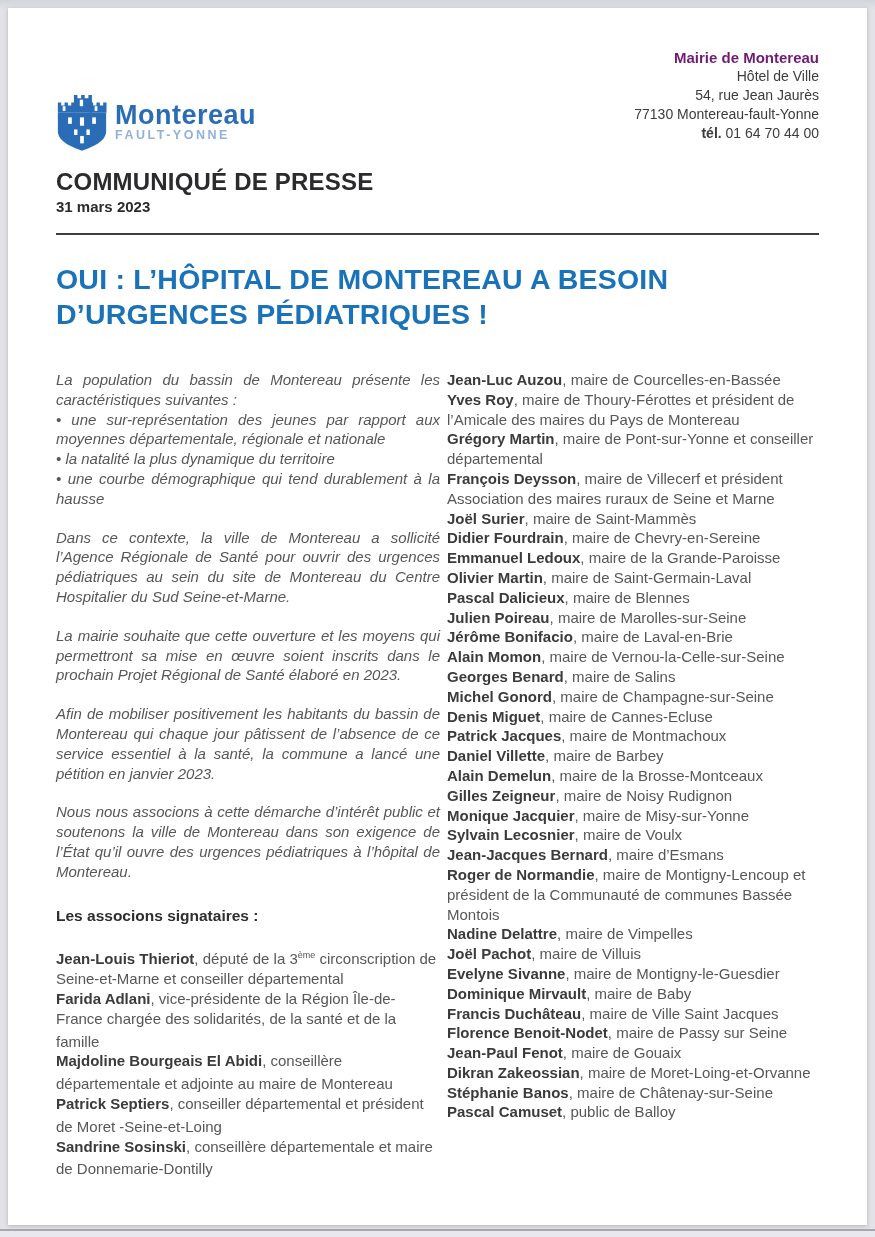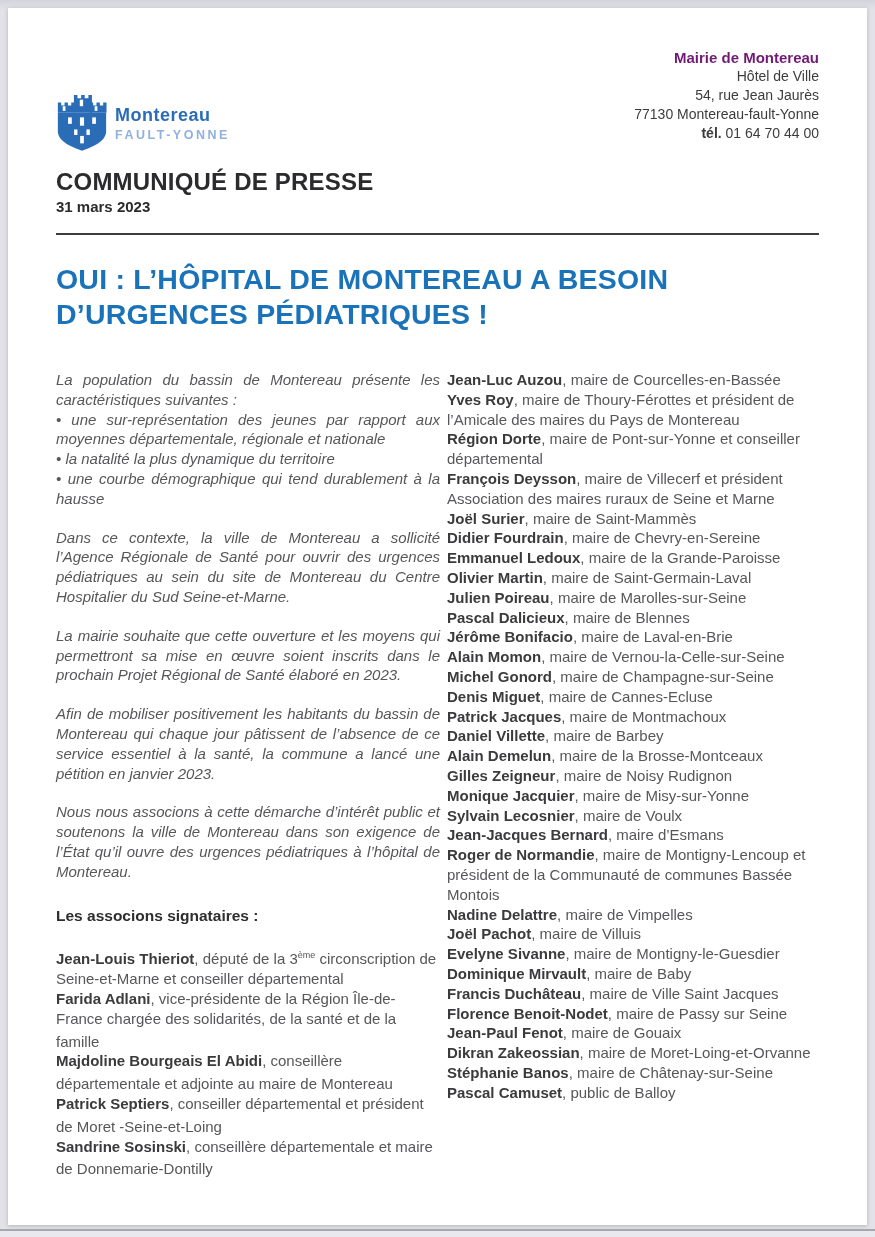--- a/index.html
+++ b/index.html
@@ -61,21 +61,21 @@
     position: absolute;
     left: 0;
     top: 82px;
     display: flex;
     align-items: center;
   }
   .logo-crest { width: 52px; height: 64px; }
   .logo-text { margin-left: 7px; }
   .logo-title {
     color: #2a6db6;
-    font-size: 18px;
+    font-size: 27px;
     font-weight: bold;
     letter-spacing: 0.5px;
     line-height: 26px;
   }
   .logo-subtitle {
     color: #90b1dc;
     font-size: 12.5px;
     font-weight: bold;
     letter-spacing: 2.5px;
     line-height: 15px;
@@ -224,40 +224,41 @@
           </div>
       </div>
 
       <div class="col-right">
         <div>
 
             <div class="sig"><span class="sig-name">Jean-Luc Auzou</span><span>, maire de Courcelles-en-Bassée</span></div>
 
             <div class="sig"><span class="sig-name">Yves Roy</span><span>, maire de Thoury-Férottes et président de l’Amicale des maires du Pays de Montereau</span></div>
 
-            <div class="sig"><span class="sig-name">Région Dorte</span><span>, maire de Pont-sur-Yonne et conseiller départemental</span></div>
+            <div class="sig"><span class="sig-name">Grégory Martin</span><span>, maire de Pont-sur-Yonne et conseiller départemental</span></div>
 
             <div class="sig"><span class="sig-name">François Deysson</span><span>, maire de Villecerf et président Association des maires ruraux de Seine et Marne</span></div>
 
             <div class="sig"><span class="sig-name">Joël Surier</span><span>, maire de Saint-Mammès</span></div>
 
             <div class="sig"><span class="sig-name">Didier Fourdrain</span><span>, maire de Chevry-en-Sereine</span></div>
 
             <div class="sig"><span class="sig-name">Emmanuel Ledoux</span><span>, maire de la Grande-Paroisse</span></div>
 
             <div class="sig"><span class="sig-name">Olivier Martin</span><span>, maire de Saint-Germain-Laval</span></div>
 
+            <div class="sig"><span class="sig-name">Pascal Dalicieux</span><span>, maire de Blennes</span></div>
+
             <div class="sig"><span class="sig-name">Julien Poireau</span><span>, maire de Marolles-sur-Seine</span></div>
 
-            <div class="sig"><span class="sig-name">Pascal Dalicieux</span><span>, maire de Blennes</span></div>
-
             <div class="sig"><span class="sig-name">Jérôme Bonifacio</span><span>, maire de Laval-en-Brie</span></div>
 
             <div class="sig"><span class="sig-name">Alain Momon</span><span>, maire de Vernou-la-Celle-sur-Seine</span></div>
 
+            <div class="sig"><span class="sig-name">Georges Benard</span><span>, maire de Salins</span></div>
 
             <div class="sig"><span class="sig-name">Michel Gonord</span><span>, maire de Champagne-sur-Seine</span></div>
 
             <div class="sig"><span class="sig-name">Denis Miguet</span><span>, maire de Cannes-Ecluse</span></div>
 
             <div class="sig"><span class="sig-name">Patrick Jacques</span><span>, maire de Montmachoux</span></div>
 
             <div class="sig"><span class="sig-name">Daniel Villette</span><span>, maire de Barbey</span></div>
 
             <div class="sig"><span class="sig-name">Alain Demelun</span><span>, maire de la Brosse-Montceaux</span></div>

